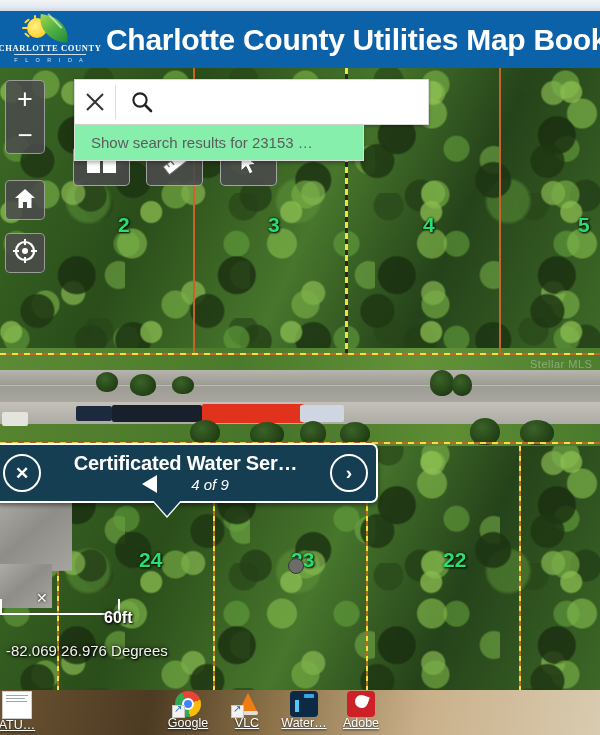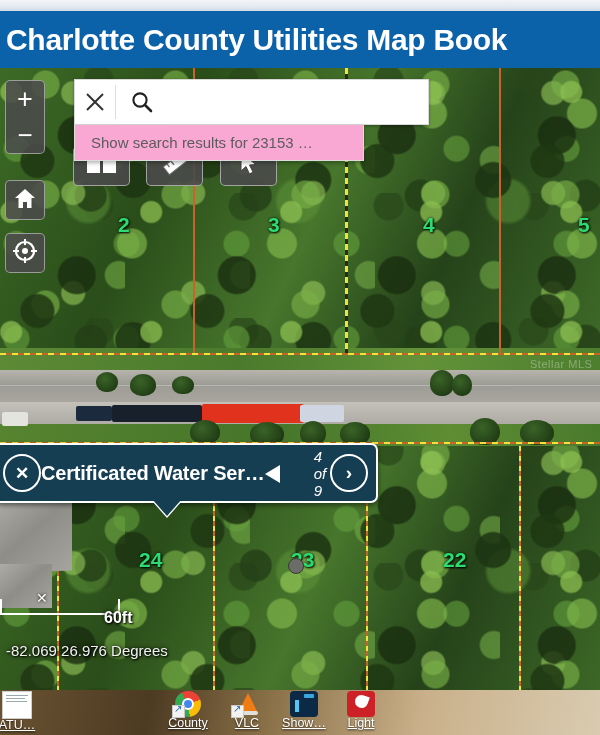--- a/index.html
+++ b/index.html
@@ -118,35 +118,35 @@
   .searchwrap{position:absolute;left:74px;top:11px;width:355px;z-index:30;}
   .searchbar{display:flex;align-items:center;height:44px;background:#fff;
     border:1px solid #d8d8d8;box-shadow:0 1px 3px rgba(0,0,0,.35);}
   .searchinput{flex:1;border:0;outline:0;font-size:19px;color:#3a3a3a;
     padding:0 10px 0 12px;font-family:"Liberation Sans",sans-serif;background:transparent;}
   .clrbtn{width:40px;height:44px;display:flex;align-items:center;justify-content:center;
     border:0;background:transparent;cursor:pointer;}
   .sep{width:1px;height:34px;background:#ddd;}
   .gobtn{width:52px;height:44px;display:flex;align-items:center;justify-content:center;
     border:0;background:#fff;cursor:pointer;}
-  .suggest{background:#f9a8d4;border:1px solid #ddd;border-top:0;height:36px;
+  .suggest{background:#86efac;border:1px solid #ddd;border-top:0;height:36px;
     display:flex;align-items:center;padding-left:16px;width:290px;box-sizing:border-box;
     box-shadow:0 2px 4px rgba(0,0,0,.3);}
   .suggest span{font-size:15px;color:#5c5c5c;white-space:nowrap;}
 
   
   .popup{position:absolute;left:-6px;top:375px;width:380px;height:56px;
     background:#163e53;border:2px solid #fff;border-radius:7px;z-index:25;
     display:flex;align-items:center;box-shadow:0 2px 5px rgba(0,0,0,.5);}
   .popup .xbtn,.popup .nbtn{width:34px;height:34px;border-radius:50%;
     border:2px solid #fff;display:flex;align-items:center;justify-content:center;
     color:#fff;flex:0 0 34px;}
   .popup .xbtn{margin-left:7px;font-size:17px;font-weight:bold;}
   .popup .nbtn{margin-right:8px;font-size:19px;font-weight:bold;}
-  .pop-mid{flex:1;display:flex;flex-direction:row;align-items:center;justify-content:flex-end;}
+  .pop-mid{flex:1;display:flex;flex-direction:column;align-items:center;justify-content:flex-end;}
   .pop-title{color:#fff;font-size:20px;font-weight:bold;white-space:nowrap;
     letter-spacing:-.2px;line-height:1.05;}
   .pop-sub{display:flex;align-items:center;gap:34px;margin-top:1px;}
   .pop-prev{width:0;height:0;border-top:9px solid transparent;border-bottom:9px solid transparent;
     border-right:15px solid #fff;}
   .pop-count{color:#fff;font-size:15px;font-style:italic;}
   .pop-tail{position:absolute;left:156px;top:54px;width:0;height:0;
     border-left:15px solid transparent;border-right:15px solid transparent;
     border-top:17px solid #163e53;filter:drop-shadow(0 2px 0 #fff);}
 
@@ -173,20 +173,33 @@
   .shortcut:after{content:"\2197";position:absolute;left:1px;top:-3px;font-size:10px;color:#1c5fa8;}
 </style>
 </head>
 <body>
 
 <div id="app">
 
   <div class="top-strip"></div>
 
   <div class="header">
+    <div class="logo">
+      <div class="logo-mark">
+        <div class="sun"></div>
+        <div class="ray" style="left:1px;top:11px;width:7px;height:2px;"></div>
+        <div class="ray" style="left:3px;top:4px;width:6px;height:2px;transform:rotate(-40deg);"></div>
+        <div class="ray" style="left:3px;top:18px;width:6px;height:2px;transform:rotate(40deg);"></div>
+        <div class="ray" style="left:13px;top:-1px;width:2px;height:6px;"></div>
+        <div class="leaf"></div>
+      </div>
+      <div class="logo-name">CHARLOTTE COUNTY</div>
+      <div class="logo-rule"></div>
+      <div class="logo-state">F L O R I D A</div>
+    </div>
     <div class="header-title">Charlotte County Utilities Map Book</div>
   </div>
 
   <div class="map">
 
     <div class="veg veg-top"></div>
     <div class="veg veg-bot"></div>
 
     <div class="road-band">
       <div class="grass-n"></div>
@@ -357,45 +370,45 @@
 
 
     <div class="di" style="left:157px;">
       <div class="ic">
         <div style="position:absolute;left:1px;top:0;width:26px;height:26px;border-radius:50%;
              background:conic-gradient(from -30deg,#ea4335 0 28%,#fbbc05 28% 56%,#34a853 56% 100%);"></div>
         <div style="position:absolute;left:8px;top:7px;width:12px;height:12px;border-radius:50%;
              background:#4285f4;border:2px solid #fff;box-sizing:border-box;"></div>
         <div class="shortcut"></div>
       </div>
-      <div class="nm">County</div>
+      <div class="nm">Google</div>
     </div>
 
     <div class="di" style="left:216px;">
       <div class="ic">
         <div style="position:absolute;left:5px;top:2px;width:0;height:0;
              border-left:10px solid transparent;border-right:10px solid transparent;
              border-bottom:20px solid #f07c14;"></div>
         <div style="position:absolute;left:3px;top:20px;width:22px;height:4px;background:#e0e0dc;border-radius:2px;"></div>
         <div class="shortcut"></div>
       </div>
       <div class="nm">VLC</div>
     </div>
 
     <div class="di" style="left:273px;">
       <div class="ic" style="background:#0c2a45;border-radius:4px;">
         <div style="position:absolute;left:14px;top:3px;width:10px;height:4px;background:#3ba5e0;border-radius:1px;"></div>
         <div style="position:absolute;left:5px;top:9px;width:4px;height:12px;background:#57c8f5;"></div>
       </div>
-      <div class="nm">Show…</div>
+      <div class="nm">Water…</div>
     </div>
 
     <div class="di" style="left:330px;">
       <div class="ic" style="background:#cc2127;border-radius:4px;">
         <div style="position:absolute;left:8px;top:4px;width:13px;height:13px;border-radius:50% 0 50% 50%;
              background:#fff;transform:rotate(20deg);"></div>
       </div>
-      <div class="nm">Light</div>
+      <div class="nm">Adobe</div>
     </div>
 
   </div>
 
 </div>
 
 </body></html>

